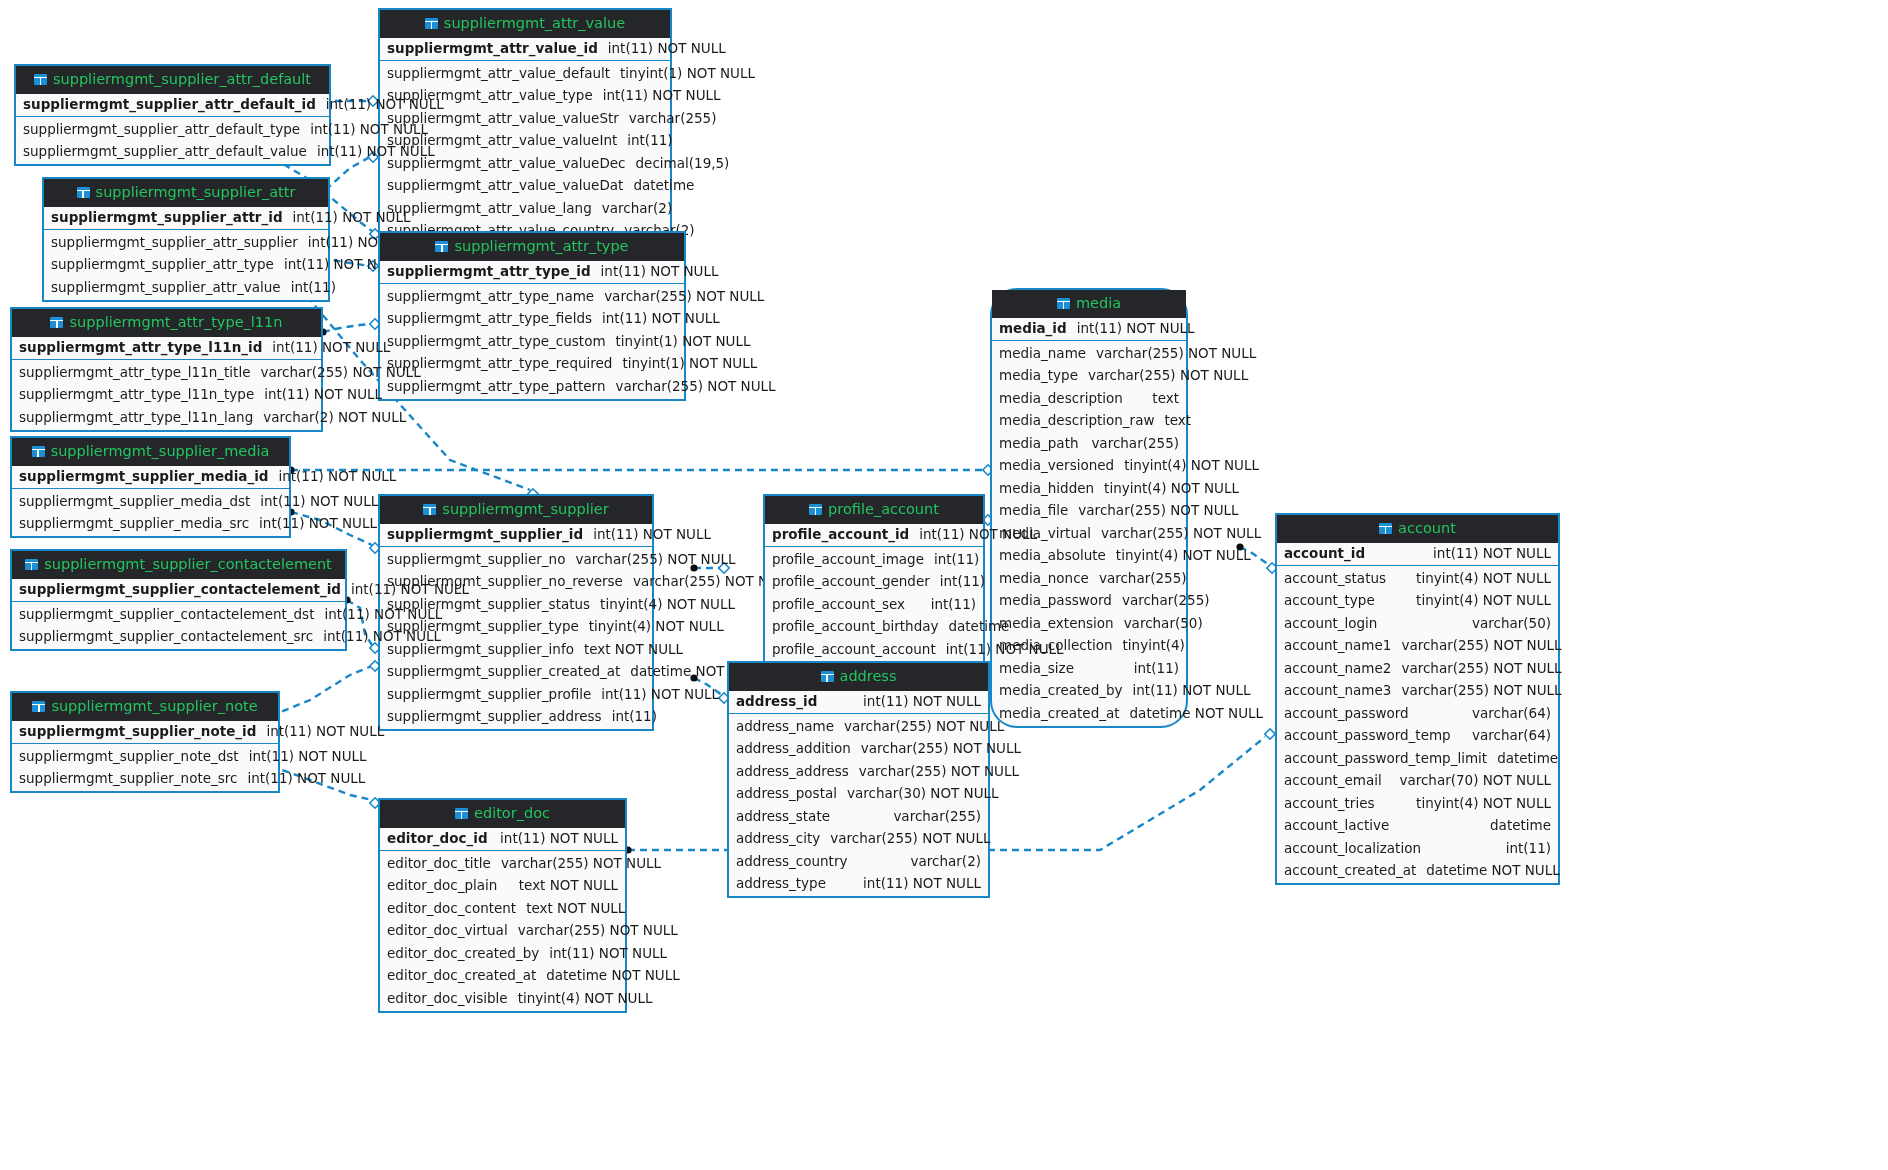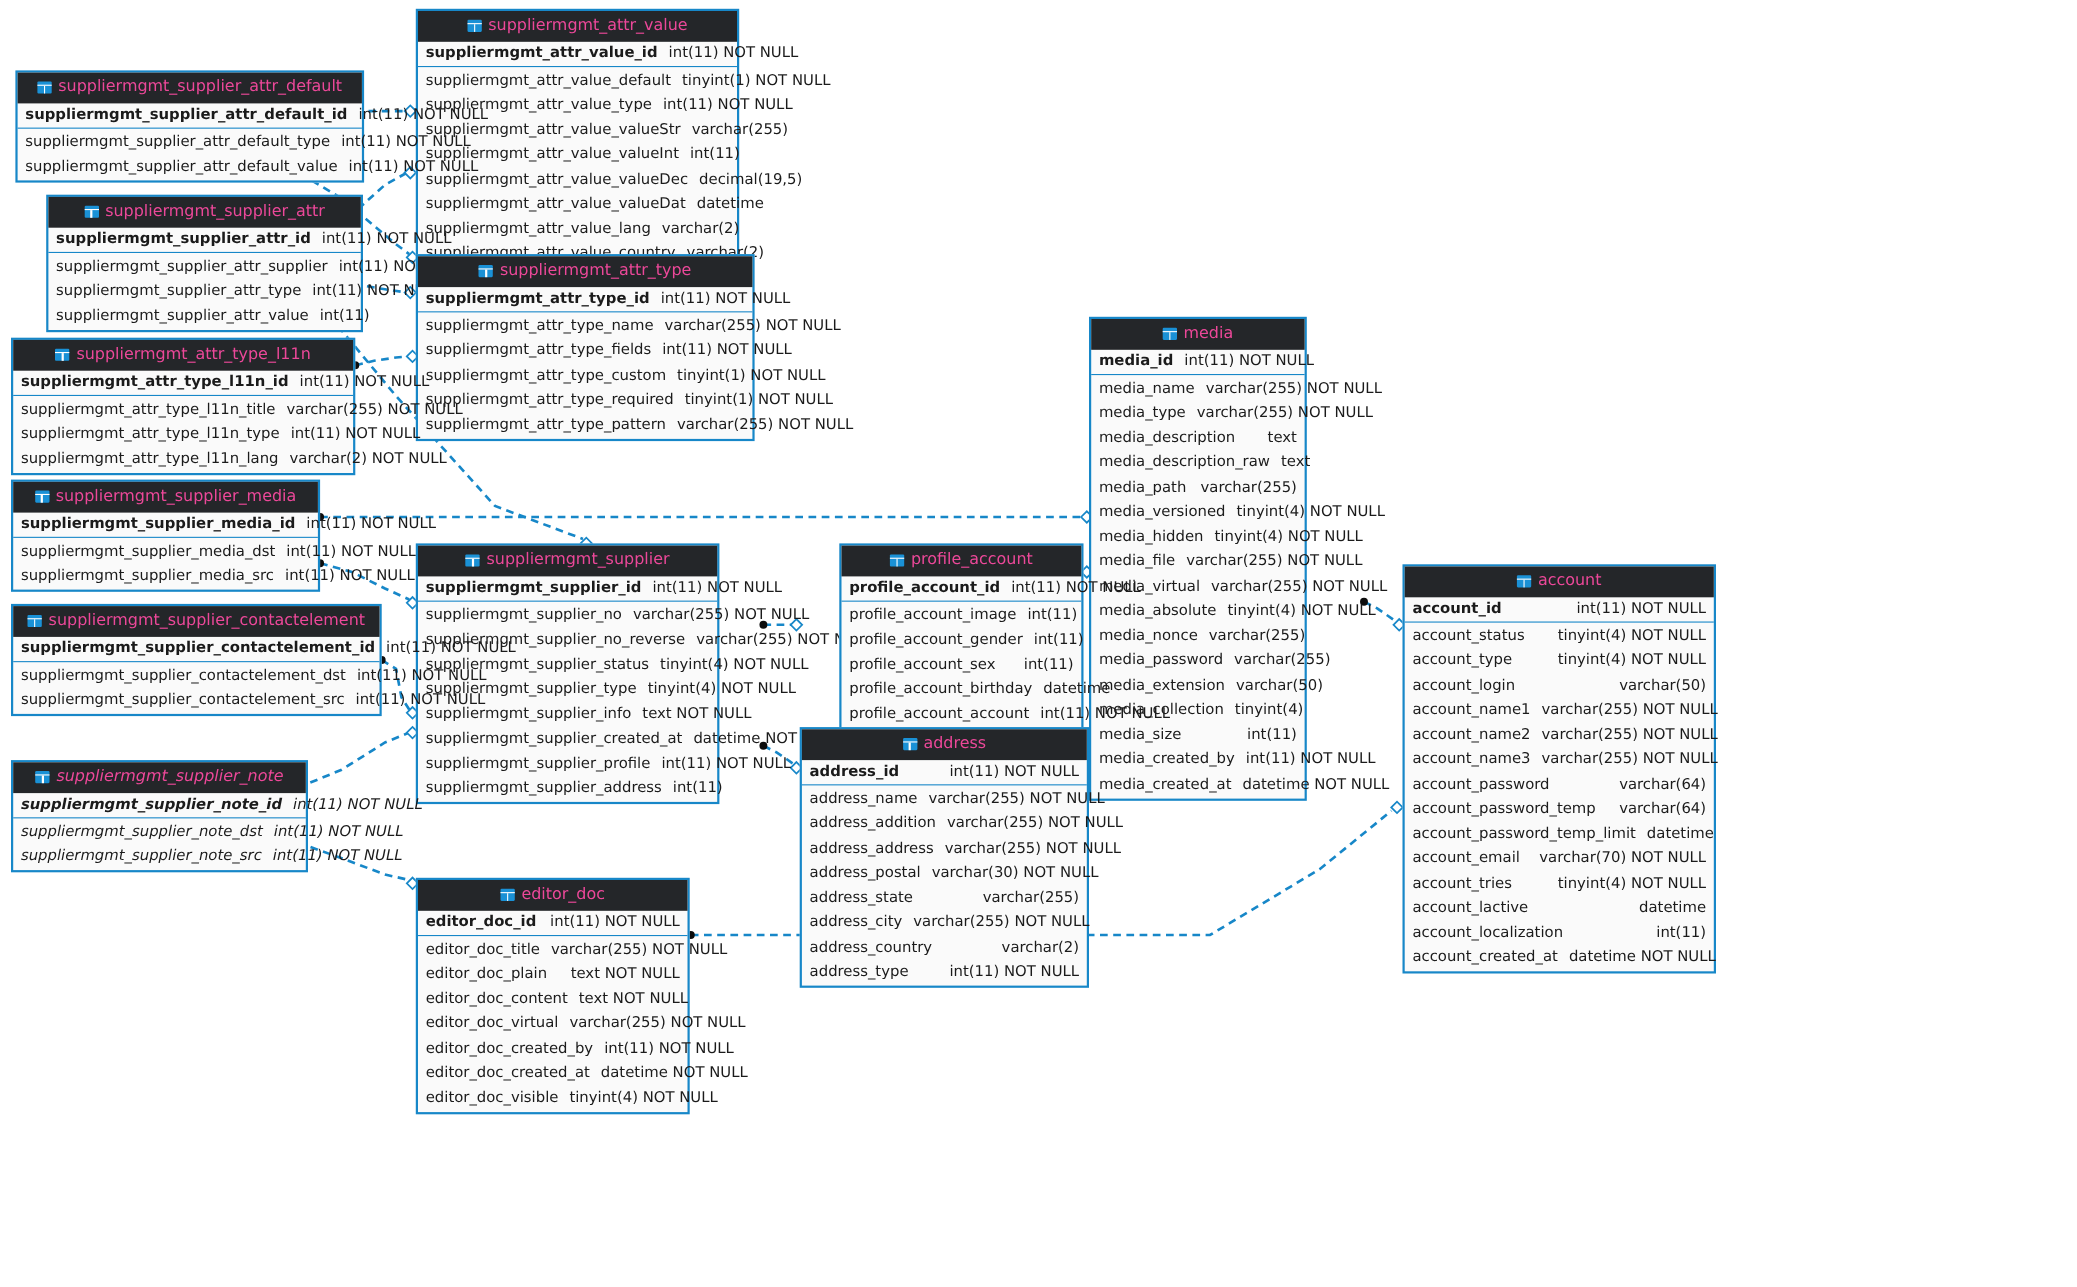--- a/index.html
+++ b/index.html
@@ -26,21 +26,21 @@
   .entity {
     position: absolute;
     z-index: 2;
     border: 2px solid #1787c8;
     background: #fafafa;
     box-sizing: border-box;
     box-shadow: 0 0 0 0 rgba(0,0,0,0);
   }
   .ent-header {
     background: #242629;
-    color: #ec4899;
+    color: #22c55e;
     font-size: 14.5px;
     line-height: 1;
     padding: 6px 8px 7px 8px;
     text-align: center;
     white-space: nowrap;
     display: flex;
     align-items: center;
     justify-content: center;
     gap: 6px;
   }
@@ -323,21 +323,21 @@
           <div class="field">
             <span class="fname">suppliermgmt_attr_type_l11n_type</span>
             <span class="ftype">int(11) NOT NULL</span>
           </div>
           <div class="field">
             <span class="fname">suppliermgmt_attr_type_l11n_lang</span>
             <span class="ftype">varchar(2) NOT NULL</span>
           </div>
         </div>
       </div>
-      <div class="entity" style="left: 990px; top: 288px; width: 198px;">
+      <div class="entity" style="left: 990px; top: 288px; width: 198px; border-radius: 27px;">
         <div class="ent-header">
           <span class="tbl-icon"></span>
           <span>media</span>
         </div>
         <div class="pk-row">
           <div class="field pk">
             <span class="fname">media_id</span>
             <span class="ftype">int(11) NOT NULL</span>
           </div>
         </div>
@@ -645,21 +645,21 @@
           <div class="field">
             <span class="fname">address_country</span>
             <span class="ftype">varchar(2)</span>
           </div>
           <div class="field">
             <span class="fname">address_type</span>
             <span class="ftype">int(11) NOT NULL</span>
           </div>
         </div>
       </div>
-      <div class="entity" style="left: 10px; top: 691px; width: 270px; font-style: italic;">
+      <div class="entity" style="left: 10px; top: 691px; width: 270px;">
         <div class="ent-header">
           <span class="tbl-icon"></span>
           <span>suppliermgmt_supplier_note</span>
         </div>
         <div class="pk-row">
           <div class="field pk">
             <span class="fname">suppliermgmt_supplier_note_id</span>
             <span class="ftype">int(11) NOT NULL</span>
           </div>
         </div>

